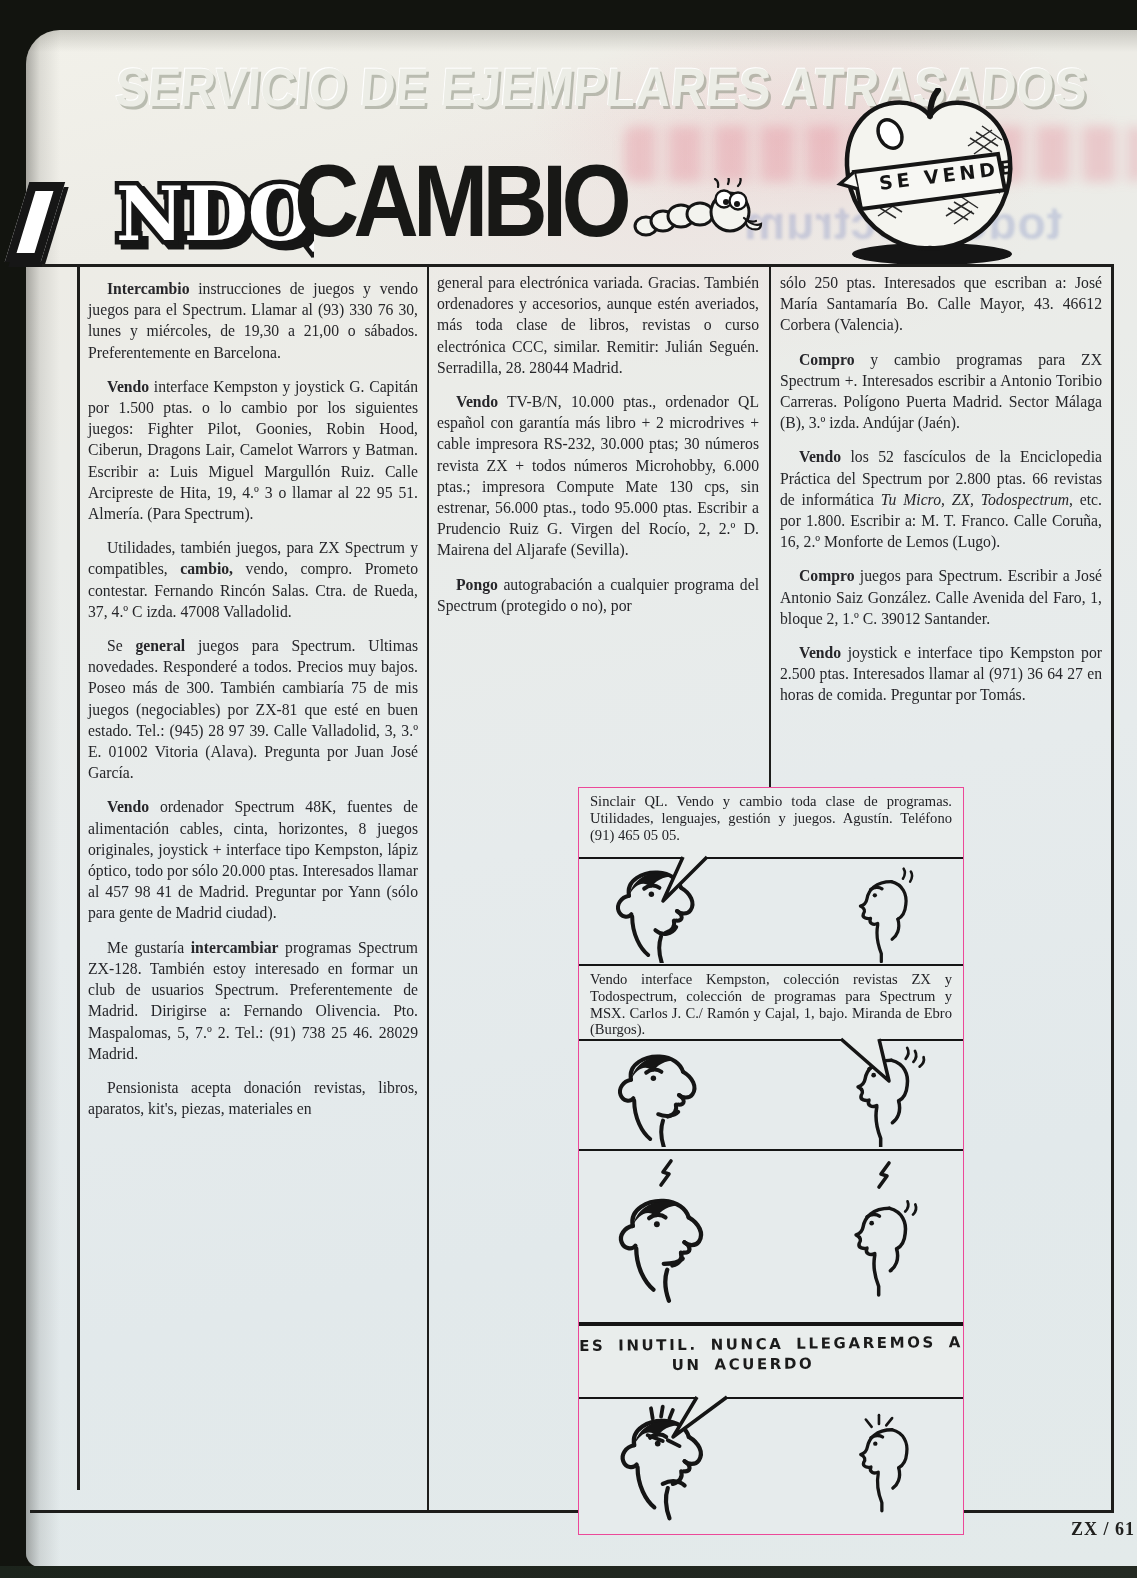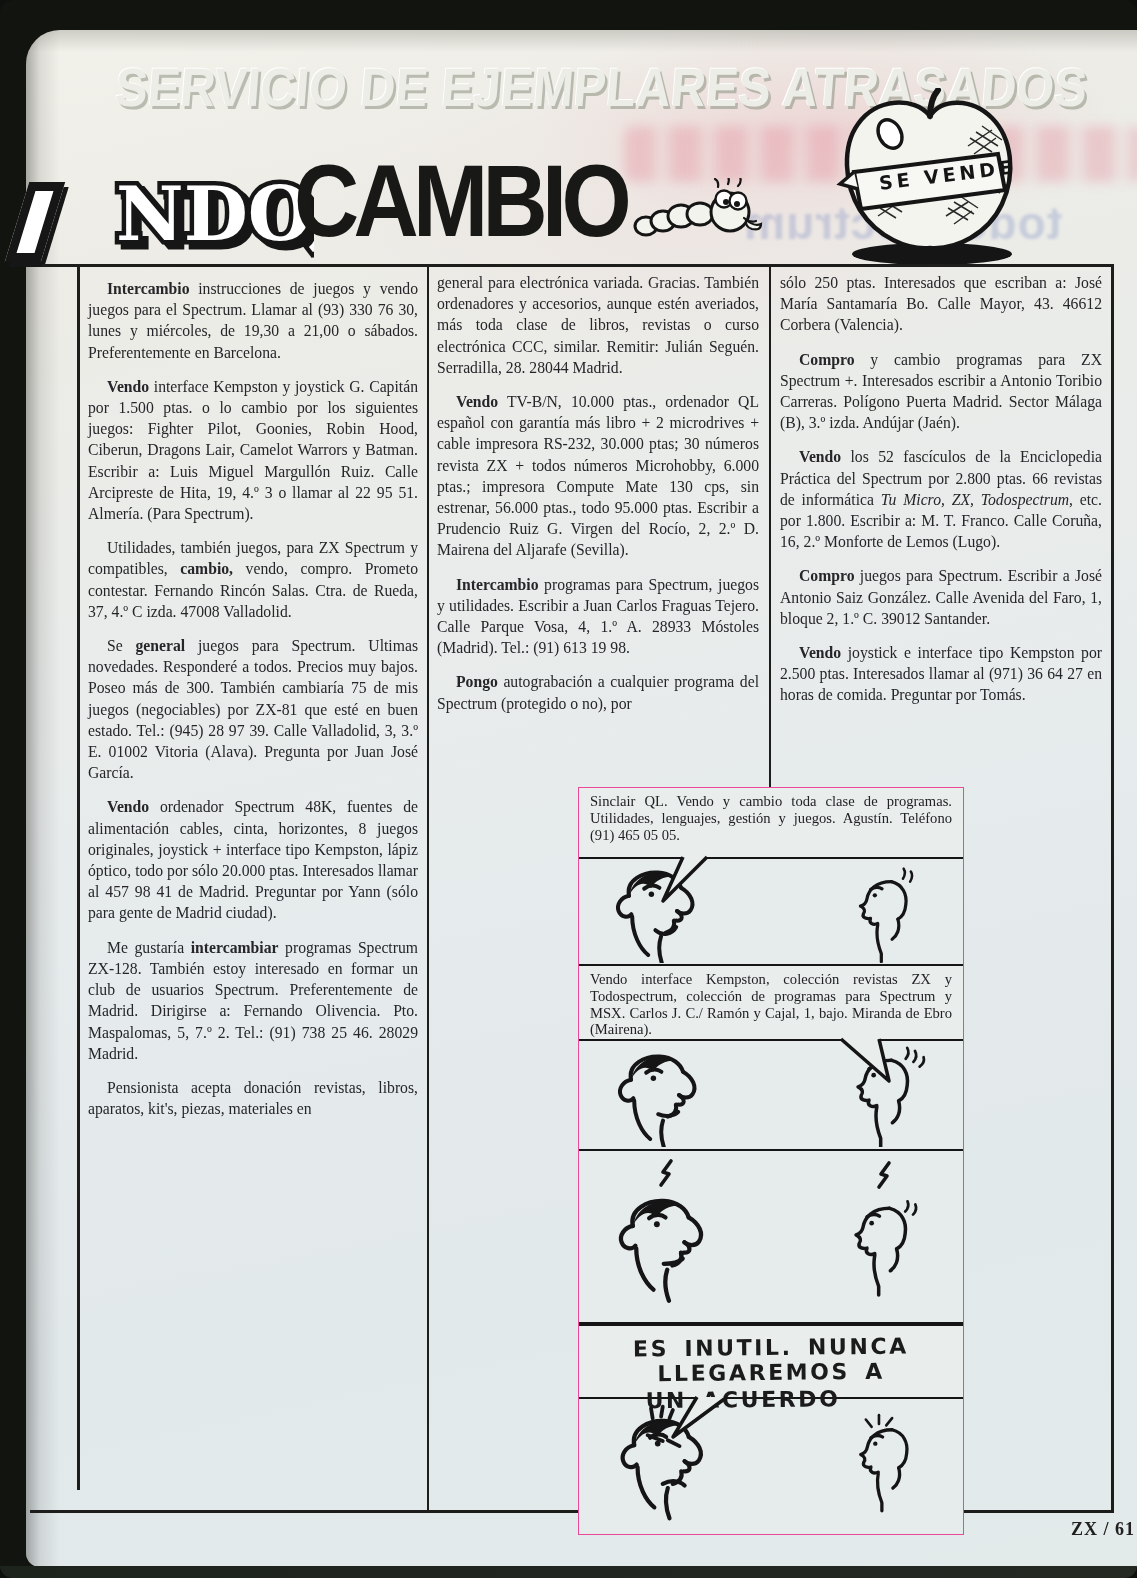--- a/index.html
+++ b/index.html
@@ -1,17 +1,17 @@
 <!DOCTYPE html>
 <html lang="es"><head>
 <meta charset="utf-8">
 <style>
   html,body{margin:0;padding:0;}
   body{background:#0e100d;font-family:"Liberation Serif",serif;}
-  #stage{position:relative;width:1137px;height:1578px;overflow:hidden;background:#12140f;border-radius:13px;}
+  #stage{position:relative;width:1137px;height:1578px;overflow:hidden;background:#12140f;}
   
   #page{position:absolute;left:26px;top:30px;width:1111px;height:1537px;
     background:
       radial-gradient(420px 150px at 72% 6%, rgba(235,170,180,.28), rgba(235,170,180,0) 70%),
       radial-gradient(500px 220px at 60% 12%, rgba(240,200,205,.20), rgba(240,200,205,0) 70%),
       linear-gradient(168deg,#f2f1ea 0%,#edecE6 14%,#eaece9 30%,#e6ebec 52%,#e2e9eb 75%,#e3eaea 100%);
     border-radius:34px 0 0 14px;}
   #page::before{content:"";position:absolute;inset:0;border-radius:34px 0 0 14px;
     background:linear-gradient(90deg,rgba(30,30,25,.34),rgba(30,30,25,.10) 14px,rgba(30,30,25,0) 34px);}
   #page::after{content:"";position:absolute;inset:0;border-radius:34px 0 0 14px;
@@ -49,21 +49,21 @@
   
   #comic{position:absolute;left:578px;top:787px;width:386px;height:748px;
     background:#e6ebec;border:1px solid #ec4899;box-sizing:border-box;}
   .comic-ad{position:absolute;left:0;width:100%;box-sizing:border-box;
     border-bottom:2.5px solid #151515;padding:5px 11px 4px 11px;
     font-size:14.6px;line-height:16.8px;text-align:justify;color:#222226;background:#e9edec;}
   .comic-panel{position:absolute;left:0;width:100%;box-sizing:border-box;border-bottom:2.5px solid #151515;}
   .caption-box{position:absolute;left:0;width:100%;box-sizing:border-box;
     border-bottom:2.5px solid #151515;background:#e9edec;
     font-family:"DejaVu Sans",sans-serif;font-weight:700;color:#1b1b1b;
-    font-size:22px;letter-spacing:2.6px;word-spacing:5px;text-align:center;padding-top:9px;}
+    font-size:15px;letter-spacing:2.6px;word-spacing:5px;text-align:center;padding-top:9px;}
   .caption-box .l2{margin-top:2px;transform:rotate(-.6deg) translateX(-28px);}
   .caption-box .l1{transform:rotate(-.6deg);}
   .tail{position:absolute;overflow:visible;}
   svg{display:block;}
   
   .pagenum{position:absolute;left:1042px;top:1519px;font-family:"Liberation Serif",serif;
     font-weight:700;font-size:18px;color:#20201e;letter-spacing:1px;margin-left:29px;}
 </style>
 </head>
 <body>
@@ -166,21 +166,20 @@
     <p><span>Utilidades, también juegos, para ZX Spectrum y compatibles, </span><b>cambio,</b><span> vendo, compro. Prometo contestar. Fernando Rincón Salas. Ctra. de Rueda, 37, 4.º C izda. 47008 Valladolid.</span></p>
     <p><span>Se </span><b>general</b><span> juegos para Spectrum. Ultimas novedades. Responderé a todos. Precios muy bajos. Poseo más de 300. También cambiaría 75 de mis juegos (negociables) por ZX-81 que esté en buen estado. Tel.: (945) 28 97 39. Calle Valladolid, 3, 3.º E. 01002 Vitoria (Alava). Pregunta por Juan José García.</span></p>
     <p><b>Vendo</b><span> ordenador Spectrum 48K, fuentes de alimentación cables, cinta, horizontes, 8 juegos originales, joystick + interface tipo Kempston, lápiz óptico, todo por sólo 20.000 ptas. Interesados llamar al 457 98 41 de Madrid. Preguntar por Yann (sólo para gente de Madrid ciudad).</span></p>
     <p><span>Me gustaría </span><b>intercambiar</b><span> programas Spectrum ZX-128. También estoy interesado en formar un club de usuarios Spectrum. Preferentemente de Madrid. Dirigirse a: Fernando Olivencia. Pto. Maspalomas, 5, 7.º 2. Tel.: (91) 738 25 46. 28029 Madrid.</span></p>
     <p><span>Pensionista acepta donación revistas, libros, aparatos, kit's, piezas, materiales en</span></p>
   </div>
 
   <div class="col" style="left:437px;top:272px;width:322px;">
     <p class="cont"><span>general para electrónica variada. Gracias. También ordenadores y accesorios, aunque estén averiados, más toda clase de libros, revistas o curso electrónica CCC, similar. Remitir: Julián Seguén. Serradilla, 28. 28044 Madrid.</span></p>
     <p><b>Vendo</b><span> TV-B/N, 10.000 ptas., ordenador QL español con garantía más libro + 2 microdrives + cable impresora RS-232, 30.000 ptas; 30 números revista ZX + todos números Microhobby, 6.000 ptas.; impresora Compute Mate 130 cps, sin estrenar, 56.000 ptas., todo 95.000 ptas. Escribir a Prudencio Ruiz G. Virgen del Rocío, 2, 2.º D. Mairena del Aljarafe (Sevilla).</span></p>
-    <p><b>Intercambio</b><span> programas para Spectrum, juegos y utilidades. Escribir a Juan Carlos Fraguas Tejero. Calle Parque Vosa, 4, 1.º A. 28933 Móstoles (Madrid). Tel.: (91) 613 19 98.</span></p>
     <p><b>Pongo</b><span> autograbación a cualquier programa del Spectrum (protegido o no), por</span></p>
   </div>
 
   <div class="col" style="left:780px;top:272px;width:322px;">
     <p class="cont"><span>sólo 250 ptas. Interesados que escriban a: José María Santamaría Bo. Calle Mayor, 43. 46612 Corbera (Valencia).</span></p>
     <p><b>Compro</b><span> y cambio programas para ZX Spectrum +. Interesados escribir a Antonio Toribio Carreras. Polígono Puerta Madrid. Sector Málaga (B), 3.º izda. Andújar (Jaén).</span></p>
     <p><b>Vendo</b><span> los 52 fascículos de la Enciclopedia Práctica del Spectrum por 2.800 ptas. 66 revistas de informática </span><i>Tu Micro, ZX, Todospectrum,</i><span> etc. por 1.800. Escribir a: M. T. Franco. Calle Coruña, 16, 2.º Monforte de Lemos (Lugo).</span></p>
     <p><b>Compro</b><span> juegos para Spectrum. Escribir a José Antonio Saiz González. Calle Avenida del Faro, 1, bloque 2, 1.º C. 39012 Santander.</span></p>
     <p><b>Vendo</b><span> joystick e interface tipo Kempston por 2.500 ptas. Interesados llamar al (971) 36 64 27 en horas de comida. Preguntar por Tomás.</span></p>
   </div>
@@ -205,21 +204,21 @@
           </g>
         </g>
       </svg>
     </div>
     <svg class="tail" style="left:70px;top:67px;" width="80" height="50" viewBox="0 0 80 50">
       <path d="M34,2 L14,46 L58,2 Z" fill="#e9edec"></path>
       <path d="M34,2 L14,46 L58,2" fill="none" stroke="#151515" stroke-width="3.5" stroke-linejoin="round"></path>
     </svg>
 
     <div class="comic-ad" style="top:178px;height:75px;">
-      <span>Vendo interface Kempston, colección revistas ZX y Todospectrum, colección de programas para Spectrum y MSX. Carlos J. C./ Ramón y Cajal, 1, bajo. Miranda de Ebro (Mairena).</span>
+      <span>Vendo interface Kempston, colección revistas ZX y Todospectrum, colección de programas para Spectrum y MSX. Carlos J. C./ Ramón y Cajal, 1, bajo. Miranda de Ebro (Burgos).</span>
     </div>
 
     <div class="comic-panel" style="top:253px;height:110px;">
       <svg width="380" height="106" viewBox="0 0 380 106">
         <g transform="translate(28,10) scale(0.80)">
           <use href="#faceA" width="150" height="130"></use>
           <path d="M64,79 C74,83 84,81 89,76" fill="none" stroke="#151515" stroke-width="5" stroke-linecap="round"></path>
         </g>
         <g transform="translate(258,10) scale(0.78)">
           <use href="#faceB" width="110" height="130"></use>

